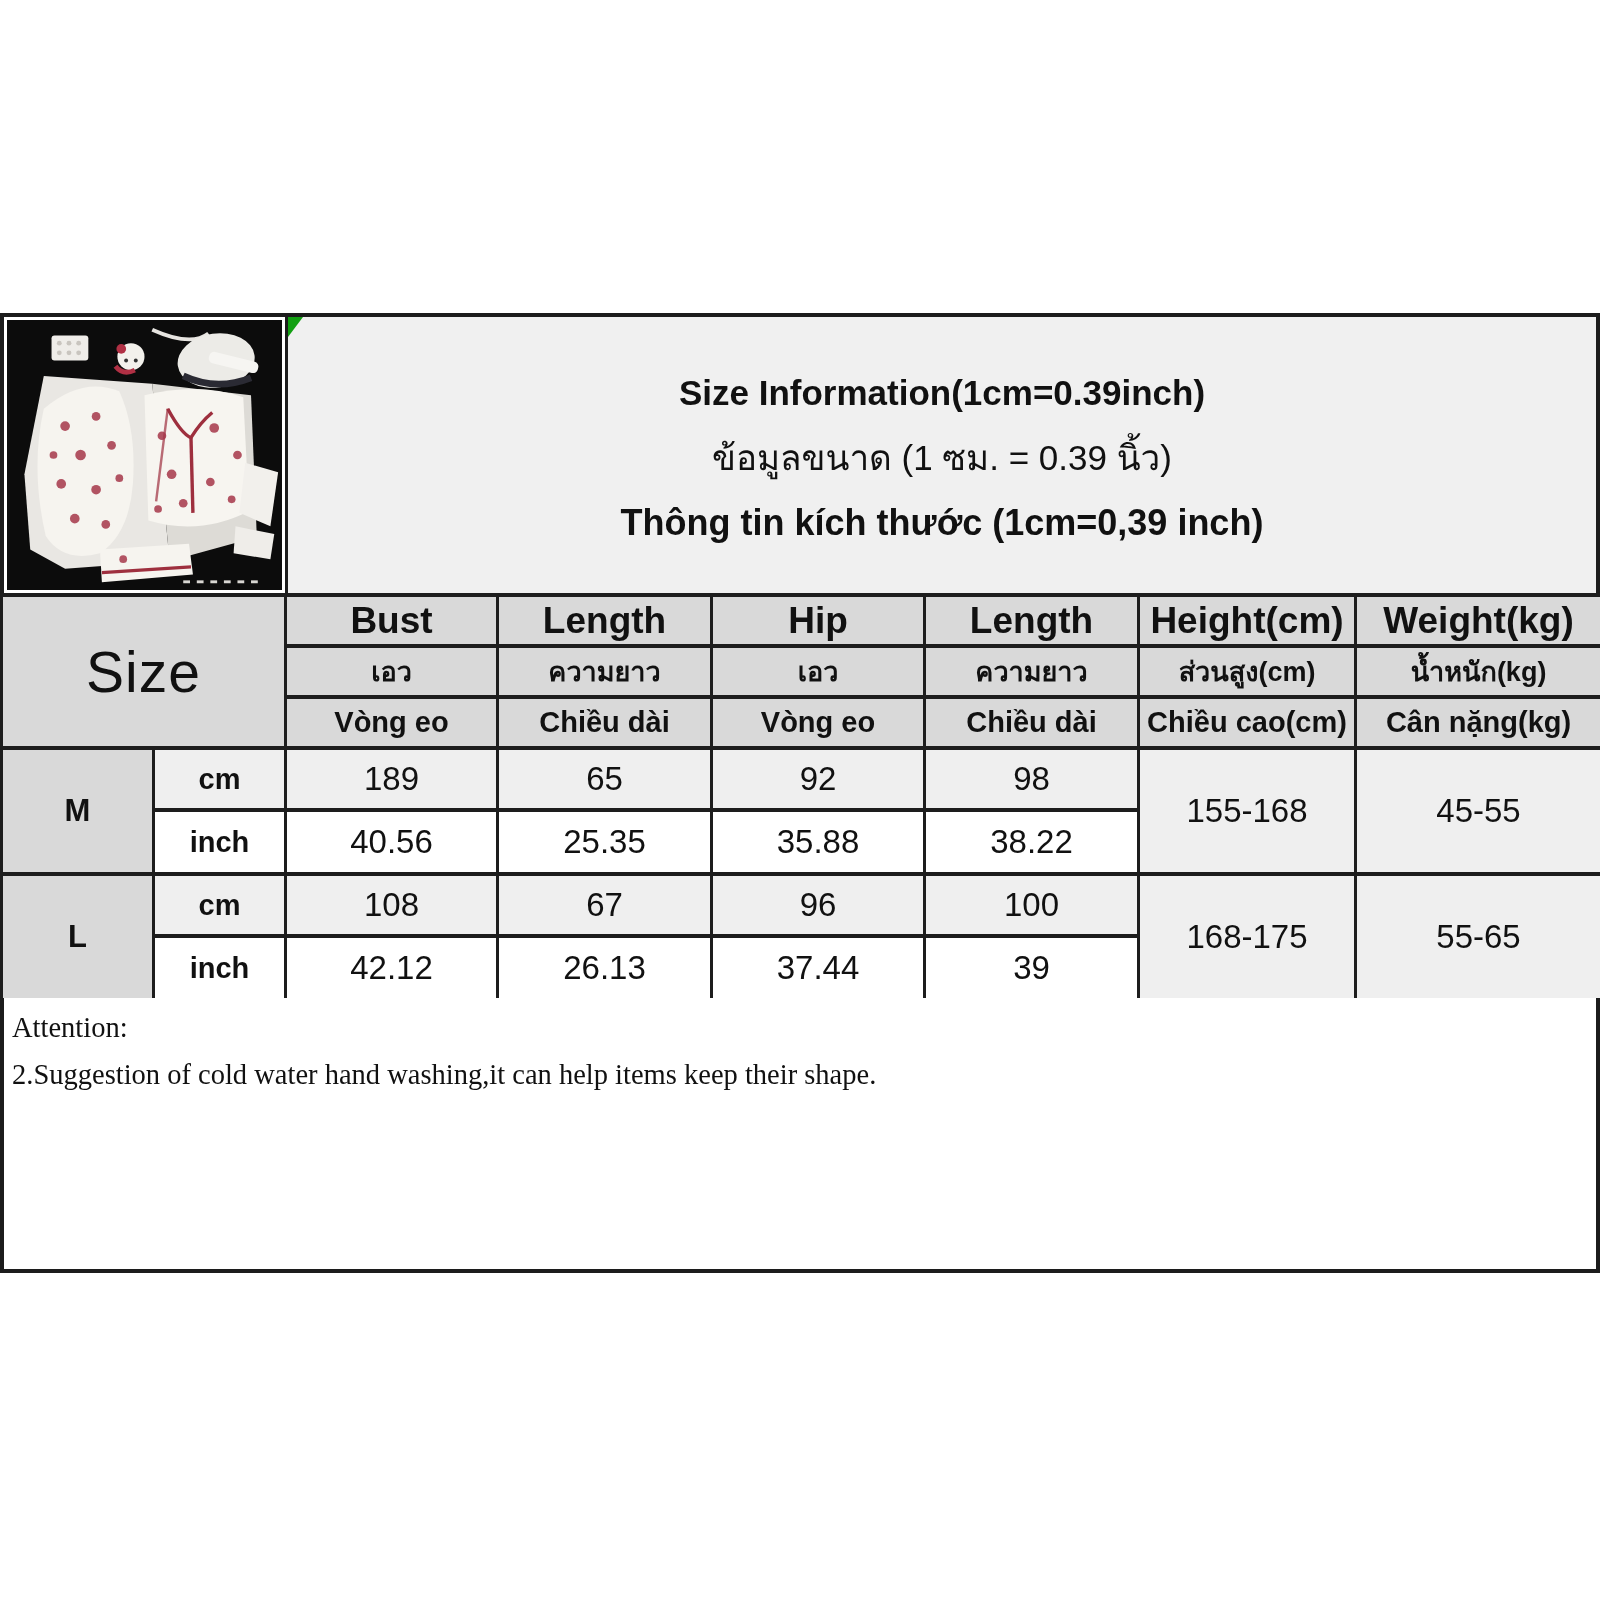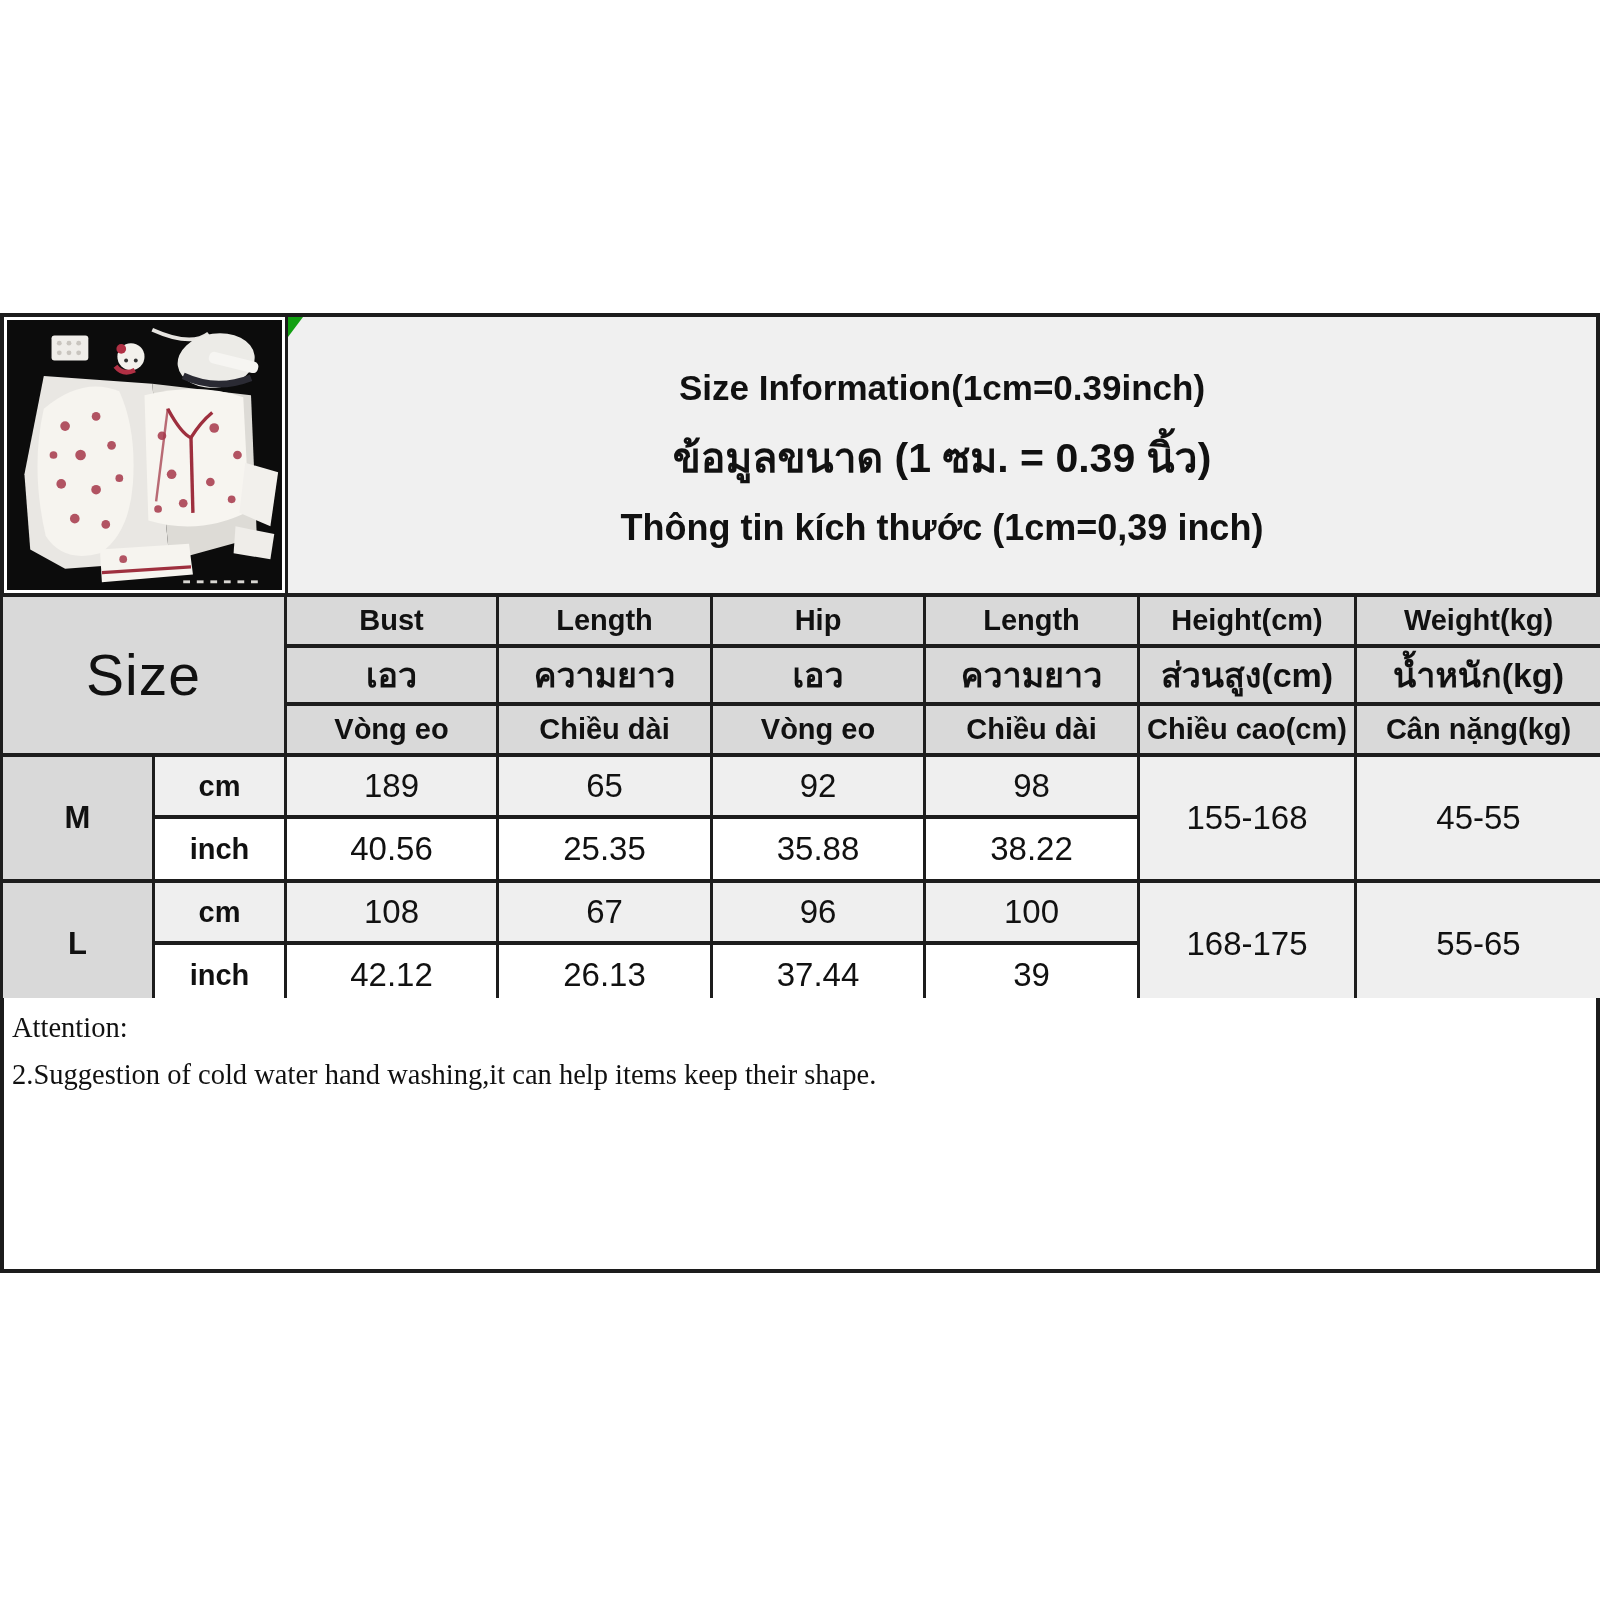--- a/index.html
+++ b/index.html
@@ -20,34 +20,34 @@
   .photo svg{display:block;width:100%;height:100%;}
   .title-area{
     position:relative;flex:1;display:flex;flex-direction:column;
     align-items:center;justify-content:center;gap:17px;padding-top:6px;
   }
   .corner-marker{
     position:absolute;left:0;top:0;width:0;height:0;
     border-top:20px solid #12a012;border-right:15px solid transparent;
   }
   .t-en{font-size:35px;font-weight:bold;}
-  .t-th{font-size:41px;font-weight:bold;}
+  .t-th{font-size:35px;font-weight:normal;}
   .t-vi{font-size:36px;font-weight:bold;}
   
   table.size-table{
     position:absolute;left:0;top:593px;width:1600px;height:405px;
     border-collapse:collapse;table-layout:fixed;
   }
   table.size-table td{
     border:3px solid #1d1d1d;border-top-width:4px;border-bottom-width:4px;
     text-align:center;vertical-align:middle;padding:0;overflow:hidden;
   }
   .hdr{background:#d9d9d9;font-weight:bold;}
-  .hdr-en{font-size:29px;}
-  .hdr-th{font-size:34px;}
+  .hdr-en{font-size:37px;}
+  .hdr-th{font-size:27px;}
   .hdr-vi{font-size:29px;}
   .size-big{background:#d9d9d9;font-size:57px;font-weight:normal;letter-spacing:1px;}
   .rowlabel{background:#d9d9d9;font-weight:bold;font-size:31px;}
   .unitlabel{font-weight:bold;font-size:29px;}
   .num{font-size:33px;font-weight:normal;}
   .bg-light{background:#efefef;}
   .bg-white{background:#ffffff;}
   tr.r-hdr{height:51px;}
   tr.r-cm{height:62px;}
   tr.r-inch{height:64px;}

